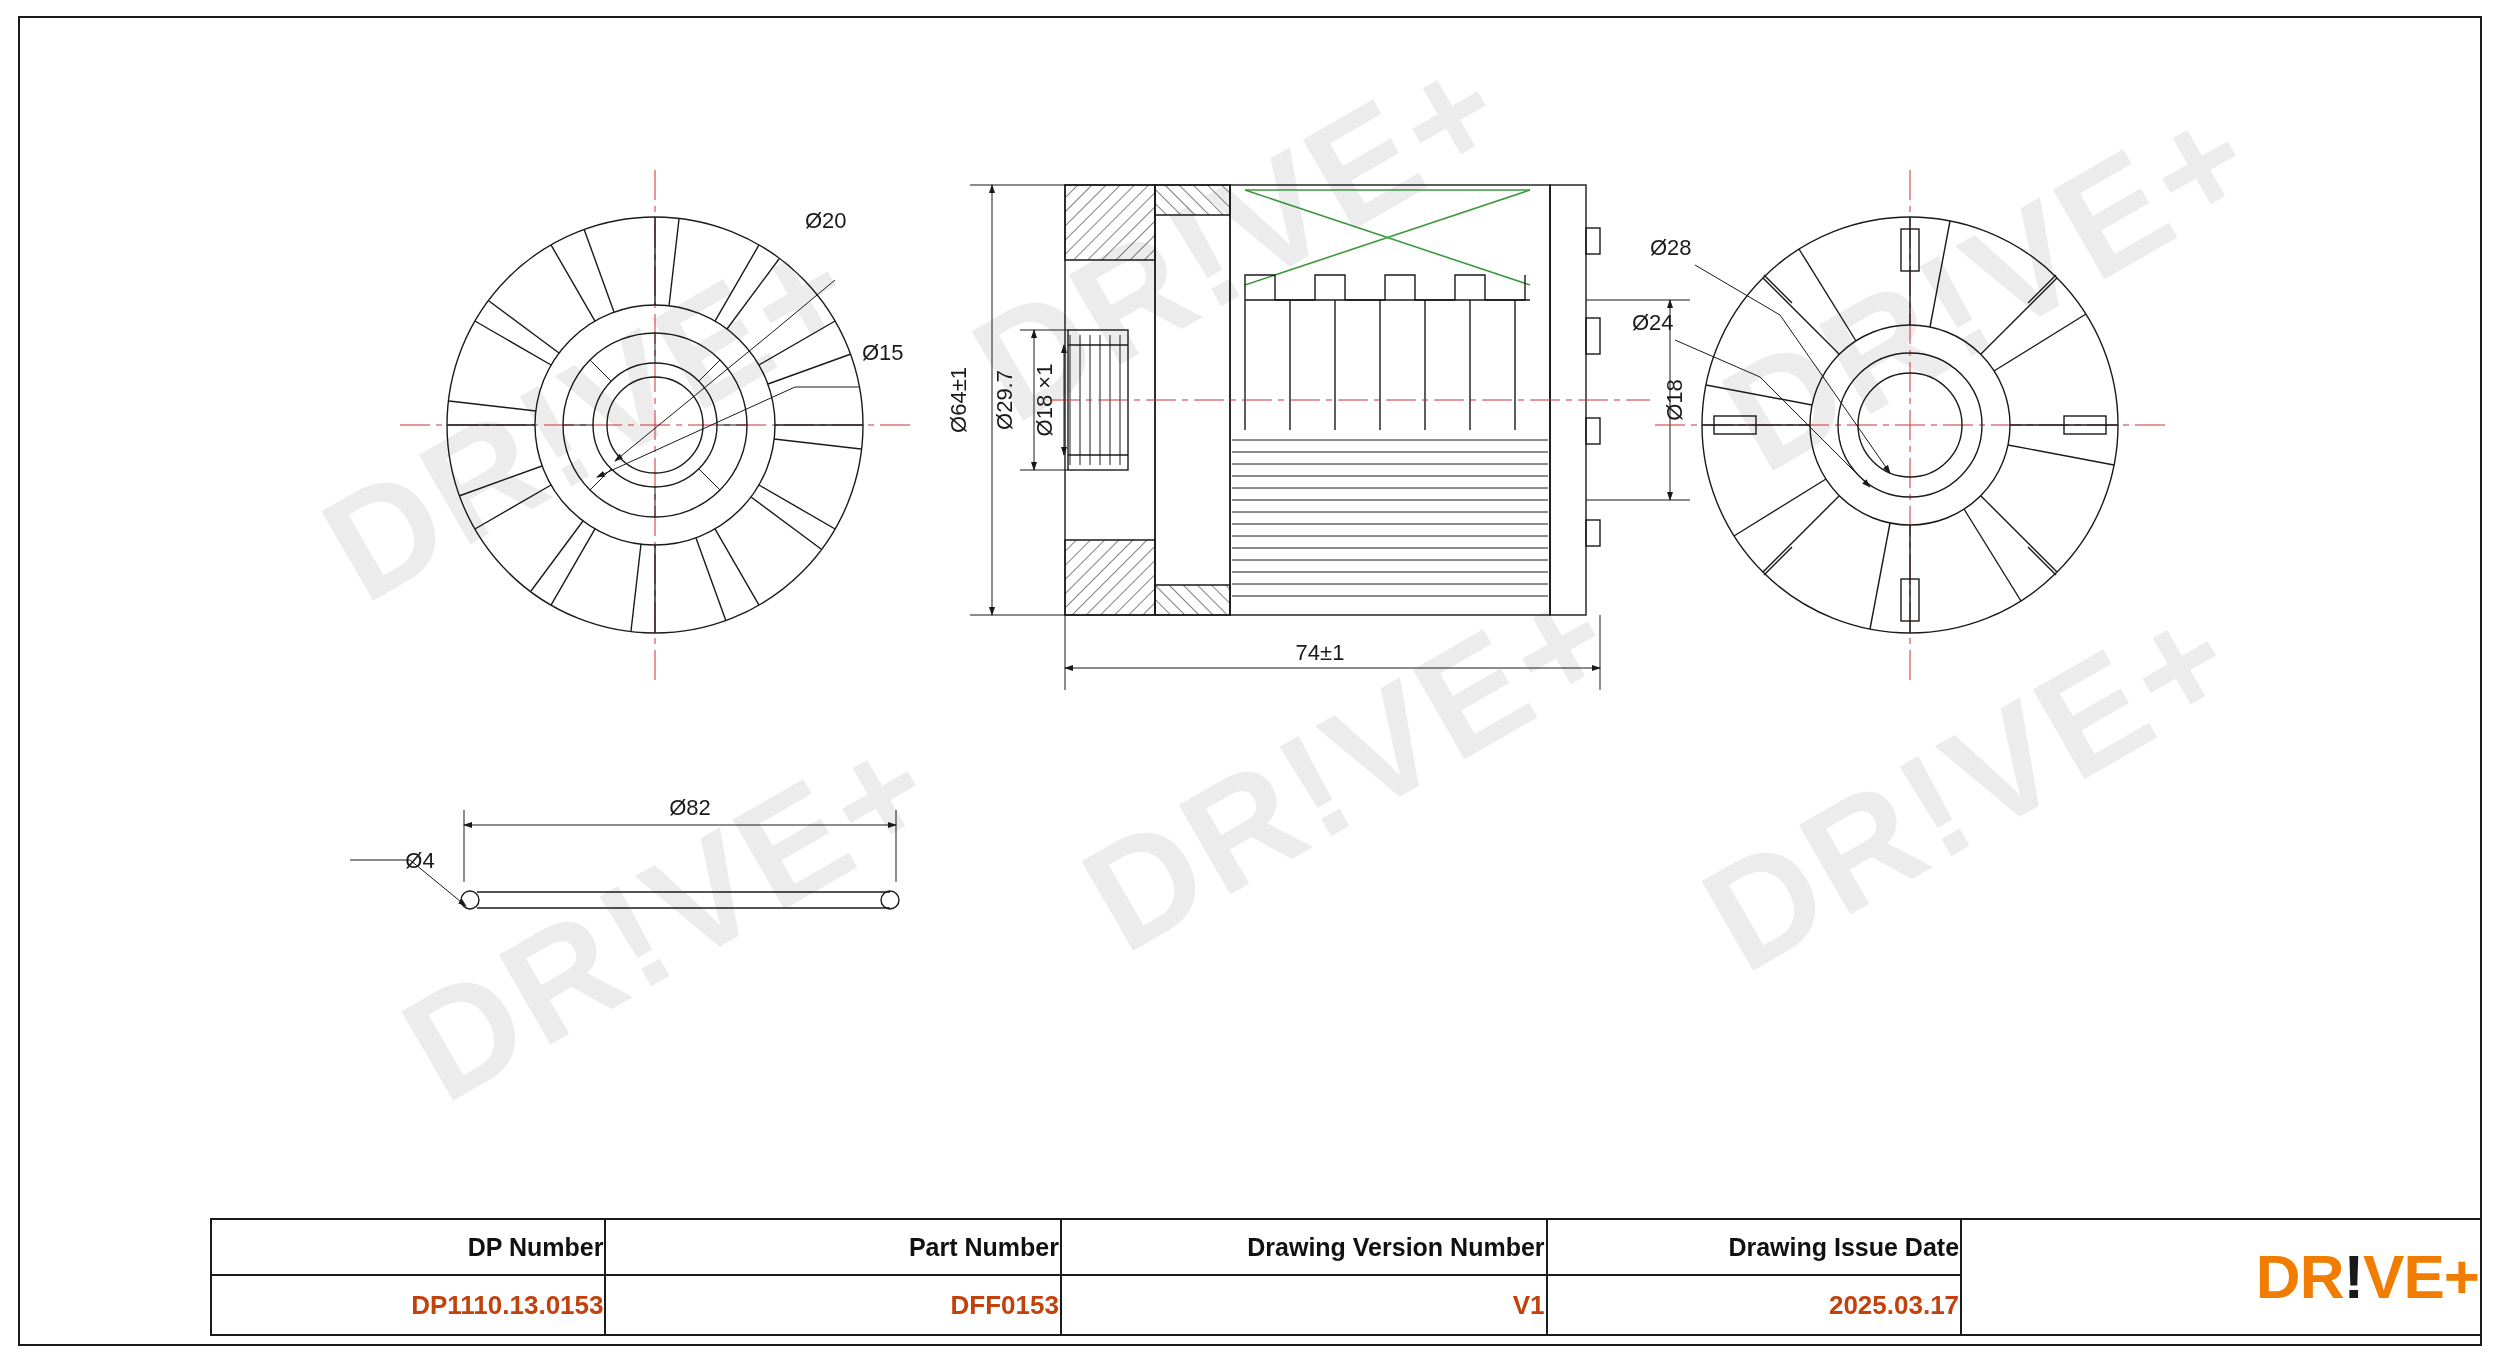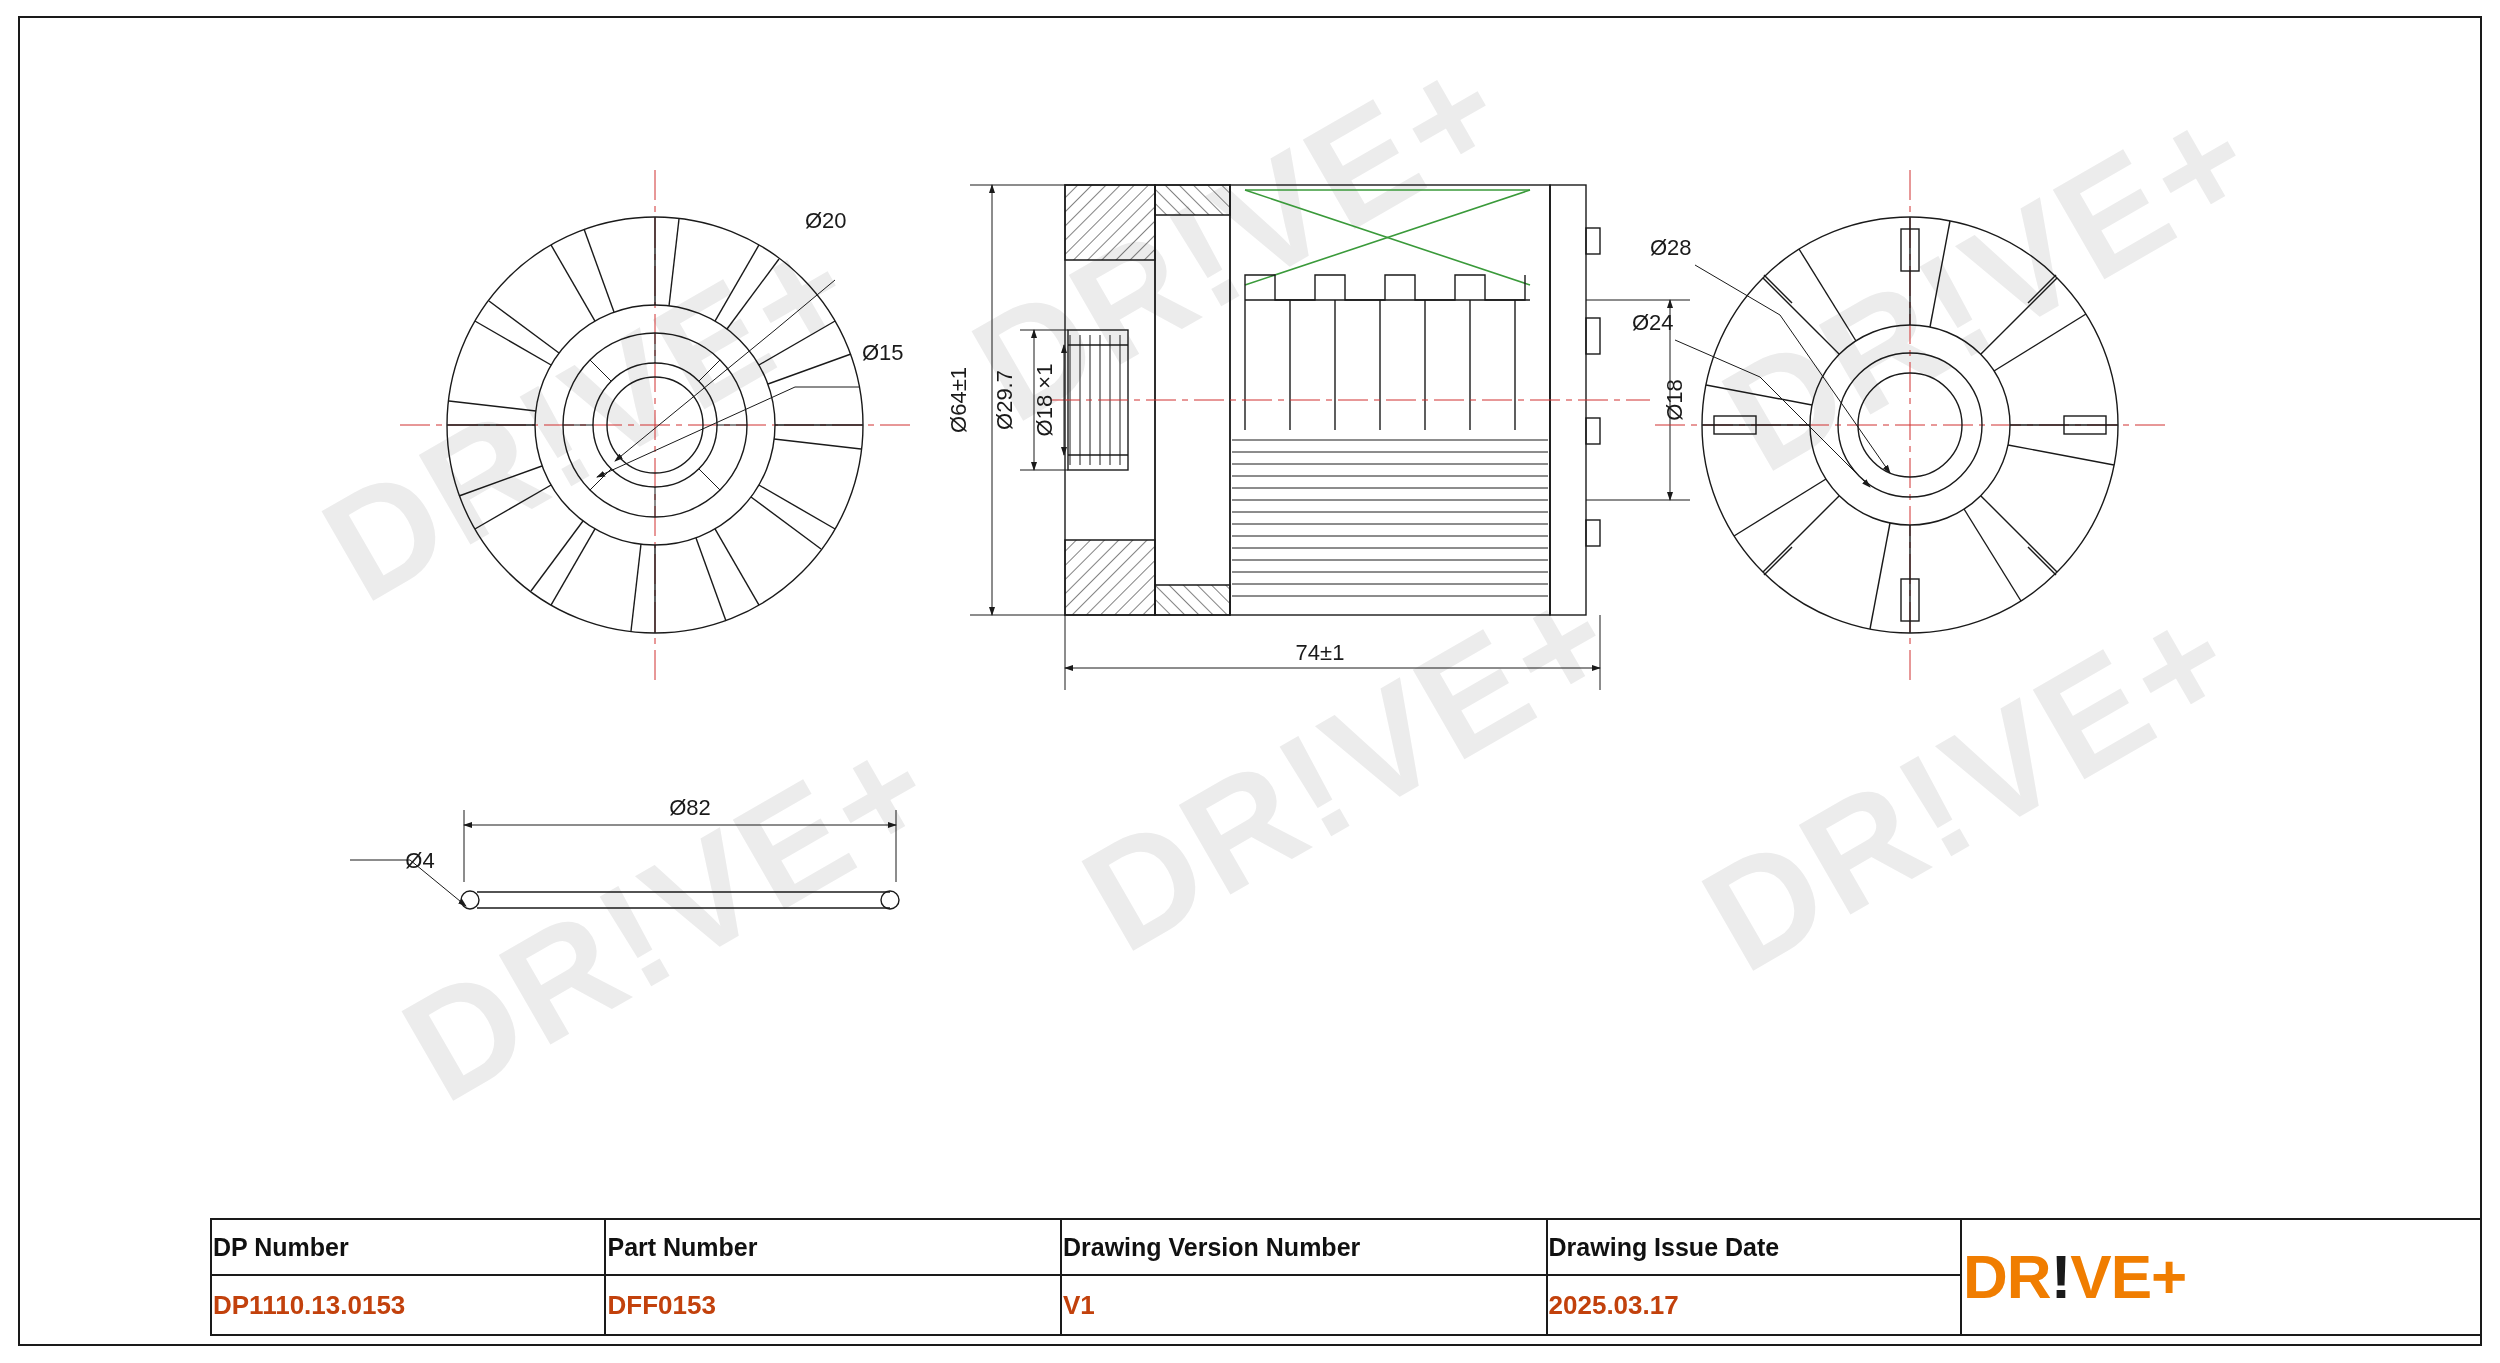--- a/index.html
+++ b/index.html
@@ -47,21 +47,21 @@
   .tbl {
     position: absolute;
     left: 210px;
     top: 1218px;
     width: 2272px;
     height: 108px;
     border-collapse: collapse;
   }
   .tbl td {
     border: 2px solid #1a1a1a;
-    text-align: left;
+    text-align: right;
     font-family: "Liberation Sans", sans-serif;
   }
   .th {
     font-size: 25px;
     font-weight: bold;
     height: 52px;
     color: #111;
   }
   .tv {
     font-size: 26px;

